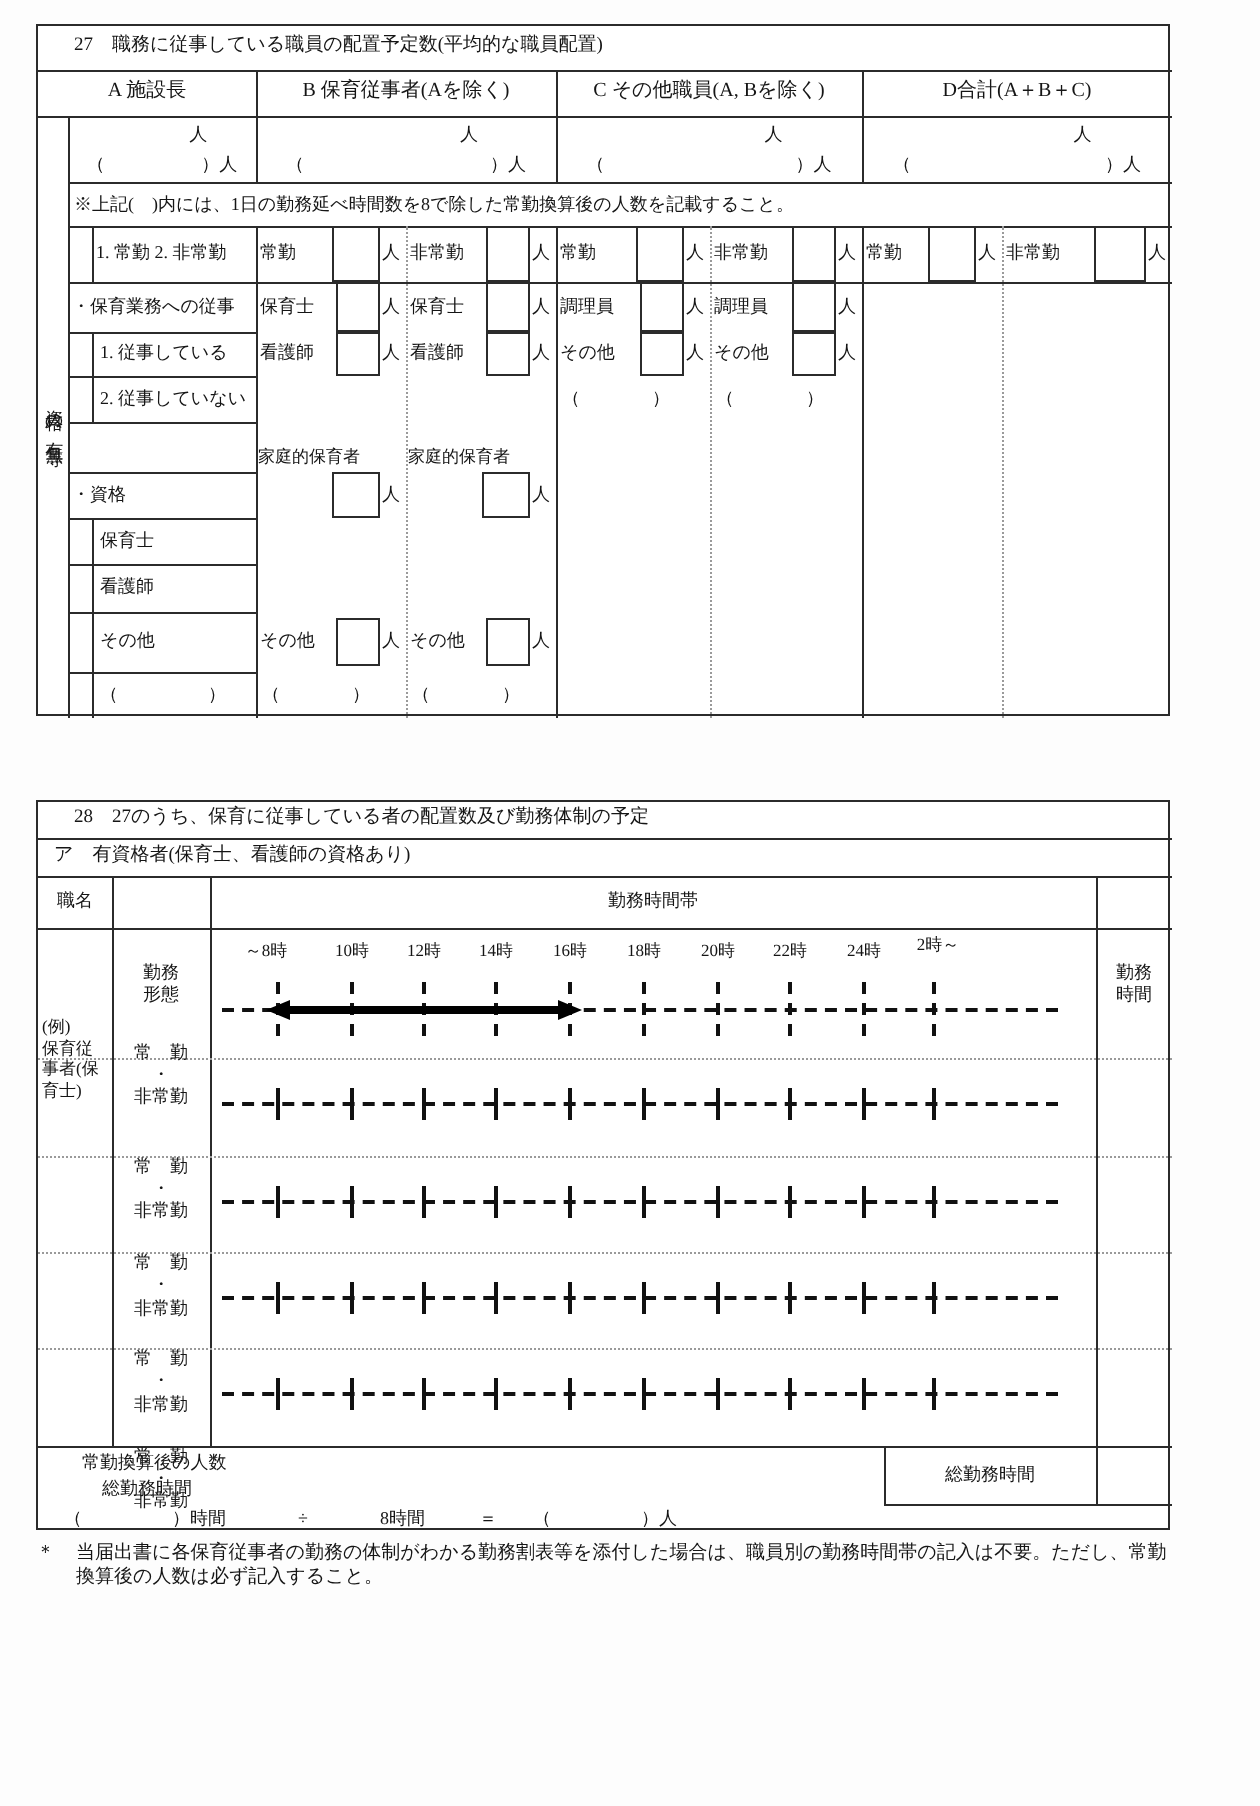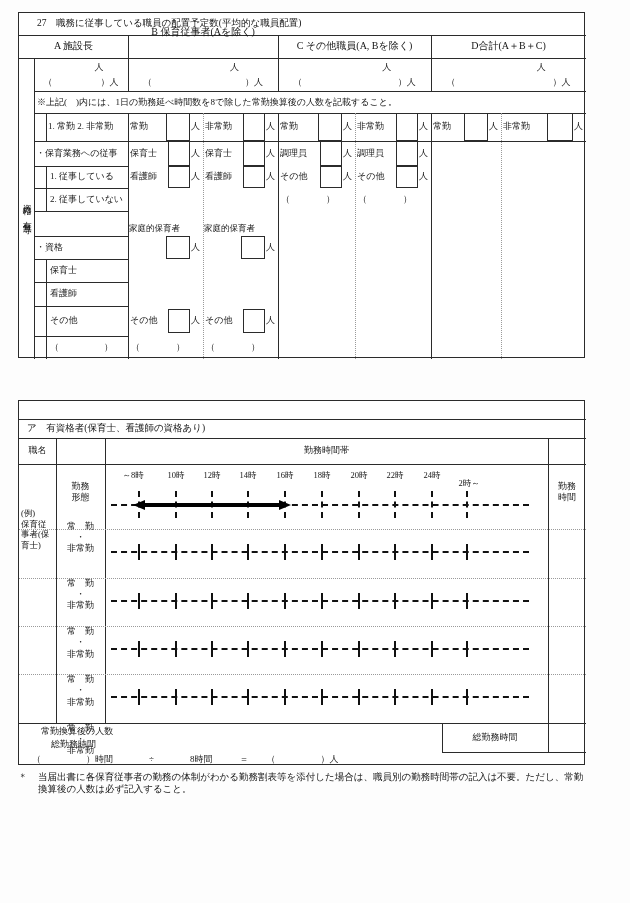--- a/index.html
+++ b/index.html
@@ -44,21 +44,21 @@
 <body>
 
 <div class="page">
 
   <section class="tbl" style="left:18px;top:12px;width:567px;height:346px;">
 
     <div class="rowtitle" style="top:0;height:22px;">27　職務に従事している職員の配置予定数(平均的な職員配置)</div>
     <div class="hl" style="top:22px;left:0;width:567px;"></div>
 
     <div class="hc" style="left:0;top:22px;width:109px;height:23px;">A 施設長</div>
-    <div class="hc" style="left:109px;top:8px;width:150px;height:23px;">B 保育従事者(Aを除く)</div>
+    <div class="hc" style="left:109px;top:22px;width:150px;height:23px;">B 保育従事者(Aを除く)</div>
     <div class="hc" style="left:412px;top:22px;width:155px;height:23px;">D合計(A＋B＋C)</div>
     <div class="hc" style="left:259px;top:22px;width:153px;height:23px;">C その他職員(A, Bを除く)</div>
     <div class="hl" style="top:45px;left:0;width:567px;"></div>
 
     <div class="numcell" style="left:15px;top:45px;width:94px;height:33px;">
       <div class="nl1">人</div>
       <div class="nl2">
           <span>（</span>
           <span>）人</span>
         </div>
@@ -225,20 +225,21 @@
         <div class="ib" style="width:22px;height:24px;align-self:center;"></div>
         <span class="bu">人</span>
     </div>
 
     <div class="pc" style="left:109px;top:323px;width:75px;height:23px;">（　　　　）</div>
     <div class="pc" style="left:184px;top:323px;width:75px;height:23px;">（　　　　）</div>
   </section>
 
   <section class="tbl" style="left:18px;top:400px;width:567px;height:365px;">
 
+    <div class="rowtitle" style="top:0;height:18px;">28　27のうち、保育に従事している者の配置数及び勤務体制の予定</div>
     <div class="hl" style="top:18px;left:0;width:567px;"></div>
     <div class="rowtitle" style="top:18px;height:19px;padding-left:8px;">ア　有資格者(保育士、看護師の資格あり)</div>
     <div class="hl" style="top:37px;left:0;width:567px;"></div>
 
     <div class="cellc" style="left:0;top:37px;width:37px;height:26px;">職名</div>
     <div class="cellc pre" style="left:37px;top:37px;width:49px;height:26px;">勤務
 形態</div>
     <div class="cellc" style="left:86px;top:37px;width:443px;height:26px;">勤務時間帯</div>
     <div class="cellc pre" style="left:529px;top:37px;width:38px;height:26px;">勤務
 時間</div>
@@ -264,21 +265,21 @@
     <div class="txt" style="left:86px;top:63px;width:443px;height:65px;">
       <span class="tlab" style="left:10px;top:6px;">～8時</span>
       <span class="tlab" style="left:53px;top:6px;">10時</span>
       <span class="tlab" style="left:89px;top:6px;">12時</span>
       <span class="tlab" style="left:125px;top:6px;">14時</span>
       <span class="tlab" style="left:162px;top:6px;">16時</span>
       <span class="tlab" style="left:199px;top:6px;">18時</span>
       <span class="tlab" style="left:236px;top:6px;">20時</span>
       <span class="tlab" style="left:272px;top:6px;">22時</span>
       <span class="tlab" style="left:309px;top:6px;">24時</span>
-      <span class="tlab" style="left:346px;top:14px;">2時～</span>
+      <span class="tlab" style="left:346px;top:3px;">2時～</span>
       <div class="dashline" style="left:6px;top:40px;width:418px;"></div>
       <div class="tickd" style="left:33px;top:27px;height:27px;"></div>
       <div class="tickd" style="left:70px;top:27px;height:27px;"></div>
       <div class="tickd" style="left:106px;top:27px;height:27px;"></div>
       <div class="tickd" style="left:142px;top:27px;height:27px;"></div>
       <div class="tickd" style="left:179px;top:27px;height:27px;"></div>
       <div class="tickd" style="left:216px;top:27px;height:27px;"></div>
       <div class="tickd" style="left:253px;top:27px;height:27px;"></div>
       <div class="tickd" style="left:289px;top:27px;height:27px;"></div>
       <div class="tickd" style="left:326px;top:27px;height:27px;"></div>

